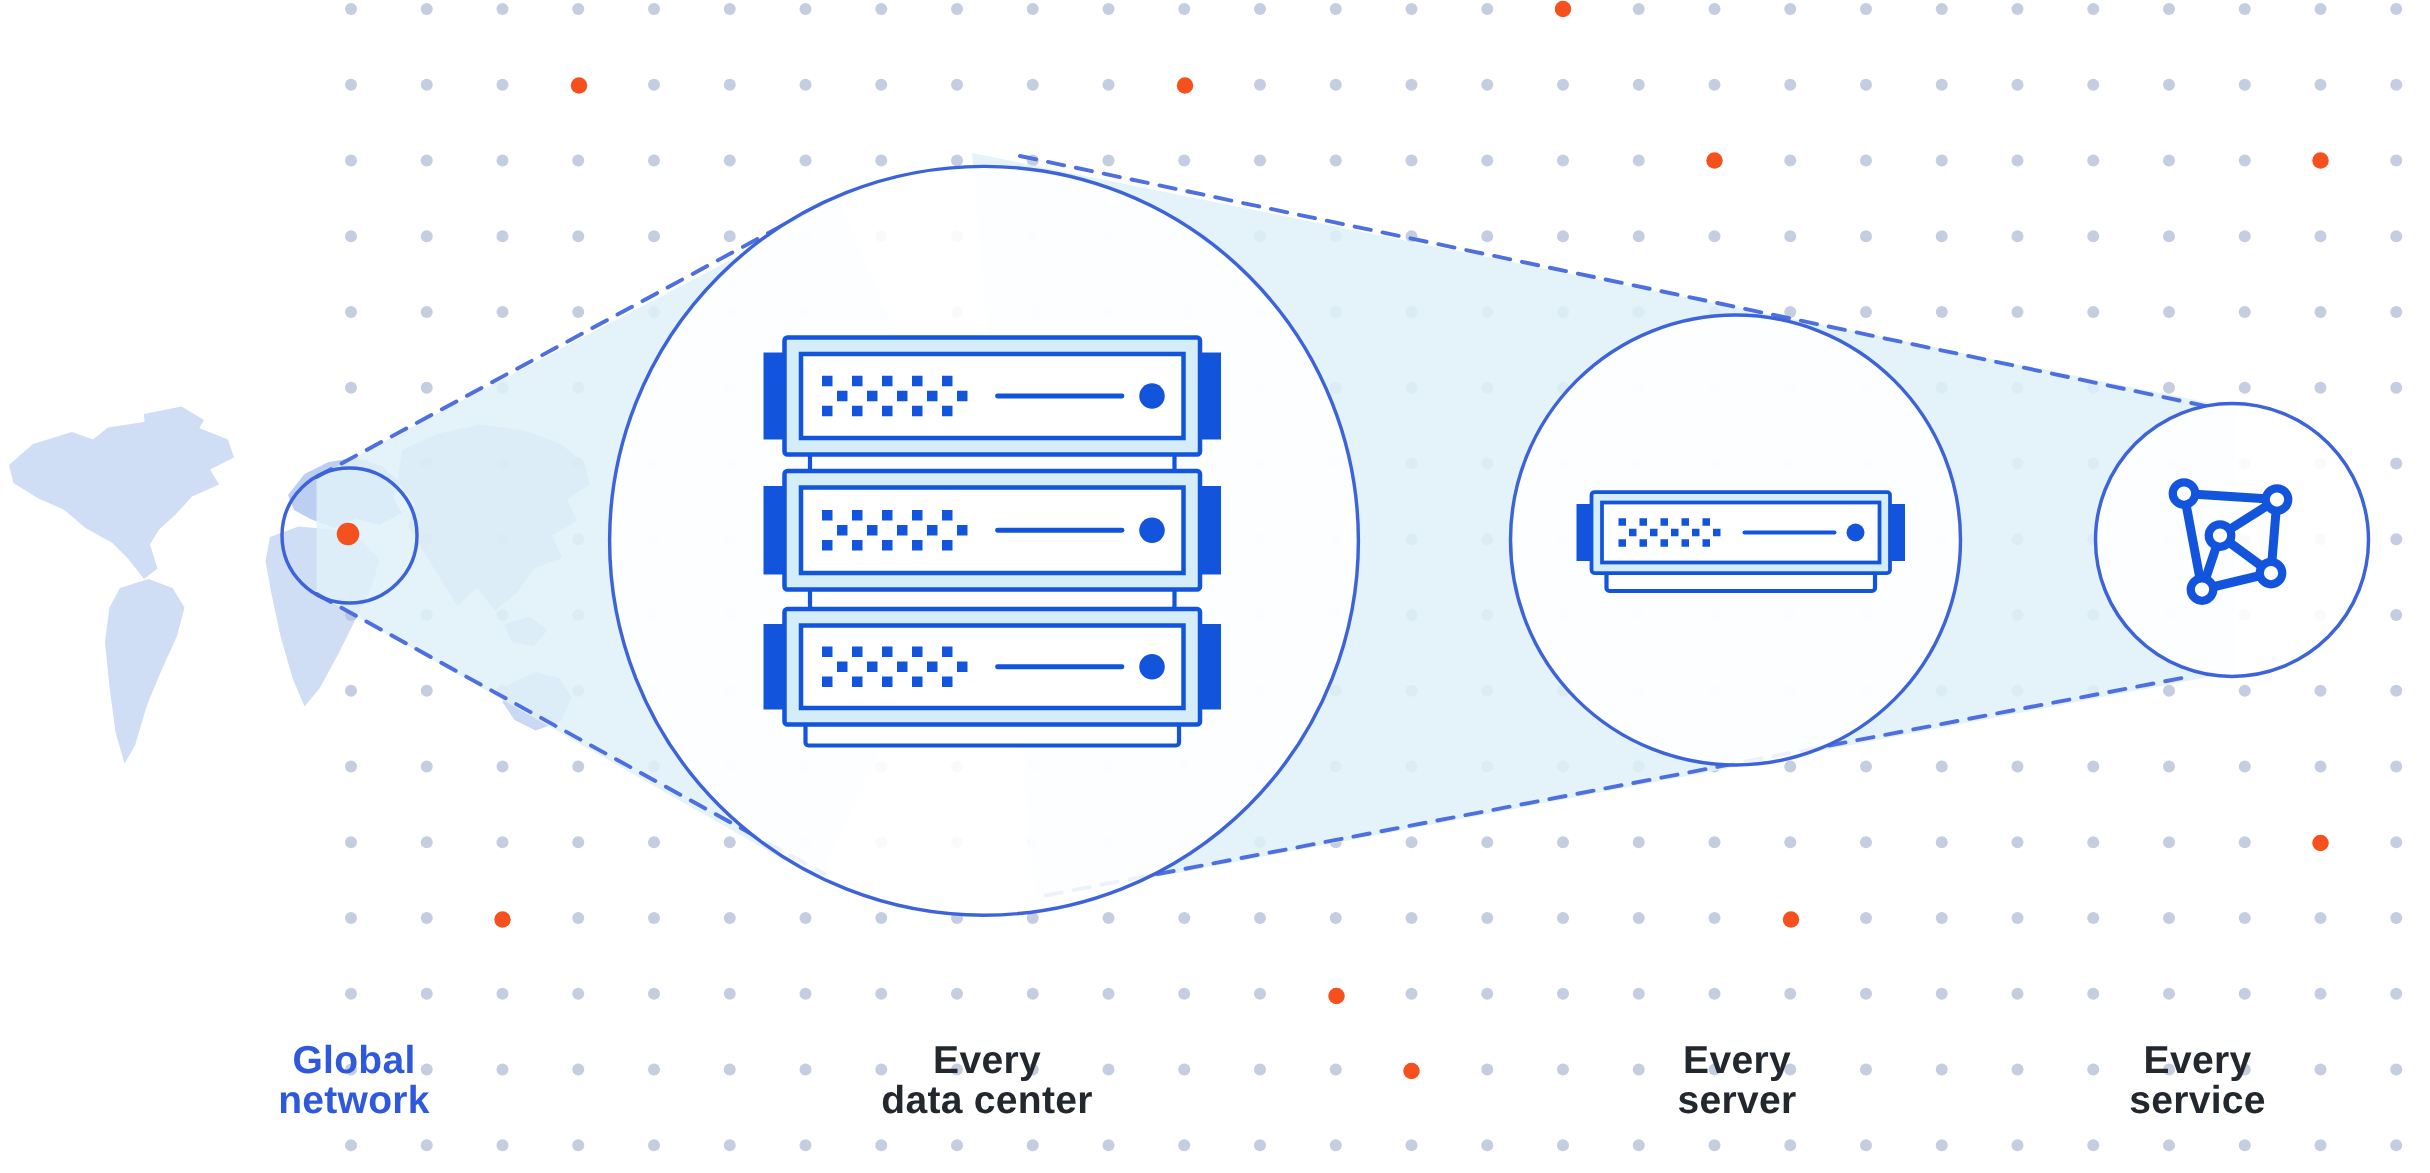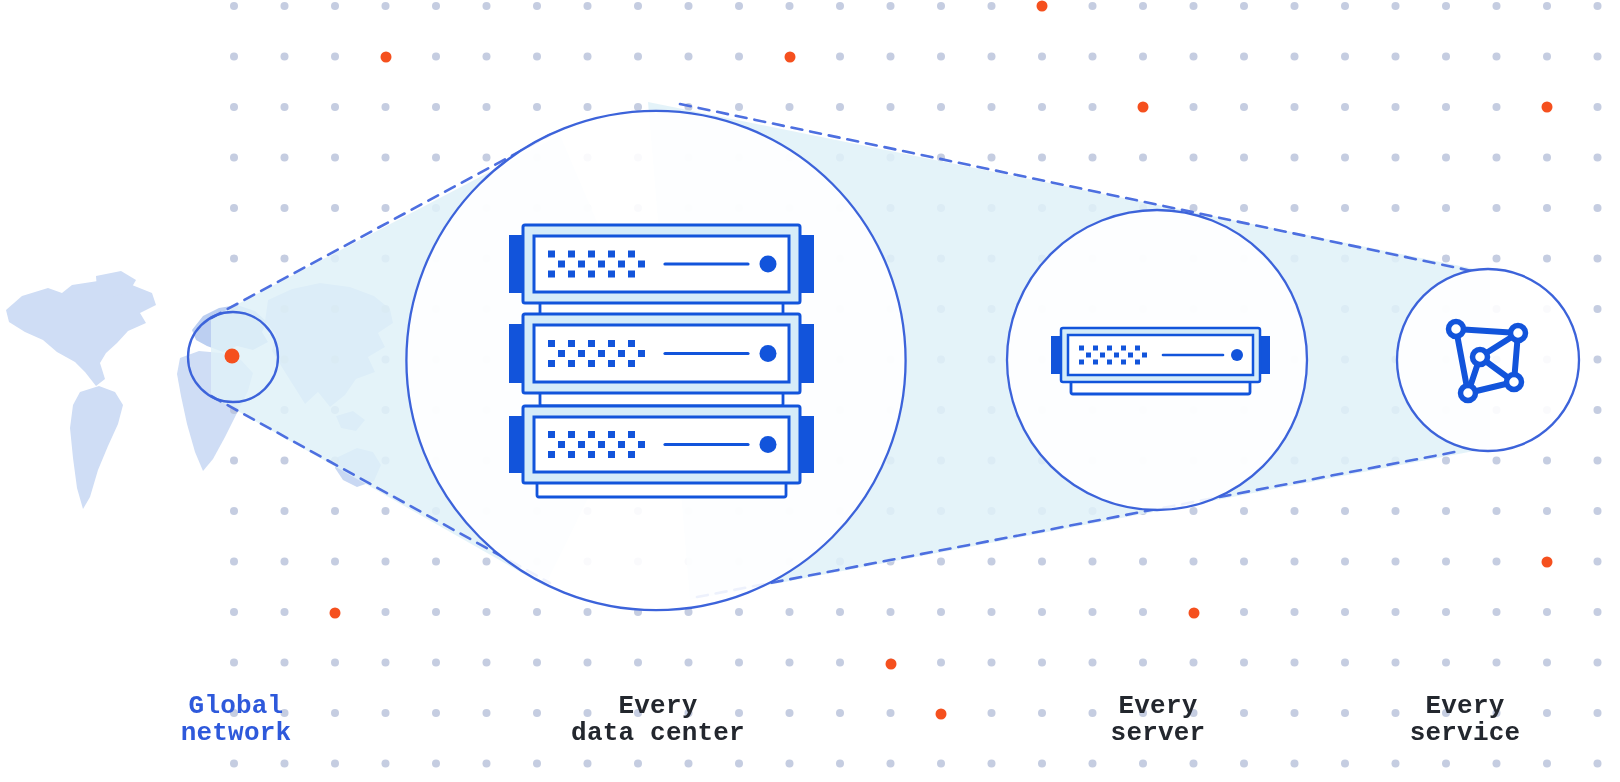--- a/index.html
+++ b/index.html
@@ -2,21 +2,21 @@
 <html><head>
 <meta charset="utf-8">
 <style>
   html,body{margin:0;padding:0;background:#ffffff;}
   .canvas{
     position:relative;
     width:1620px;
     height:782px;
     background:#ffffff;
     overflow:hidden;
-    font-family:Liberation Mono, monospace;
+    font-family:Liberation Sans, sans-serif;
   }
   svg.scene{position:absolute;left:0;top:0;}
   .label{
     position:absolute;
     transform:translateX(-50%);
     font-weight:700;
     font-size:26px;
     line-height:27px;
     text-align:center;
     white-space:pre-line;

